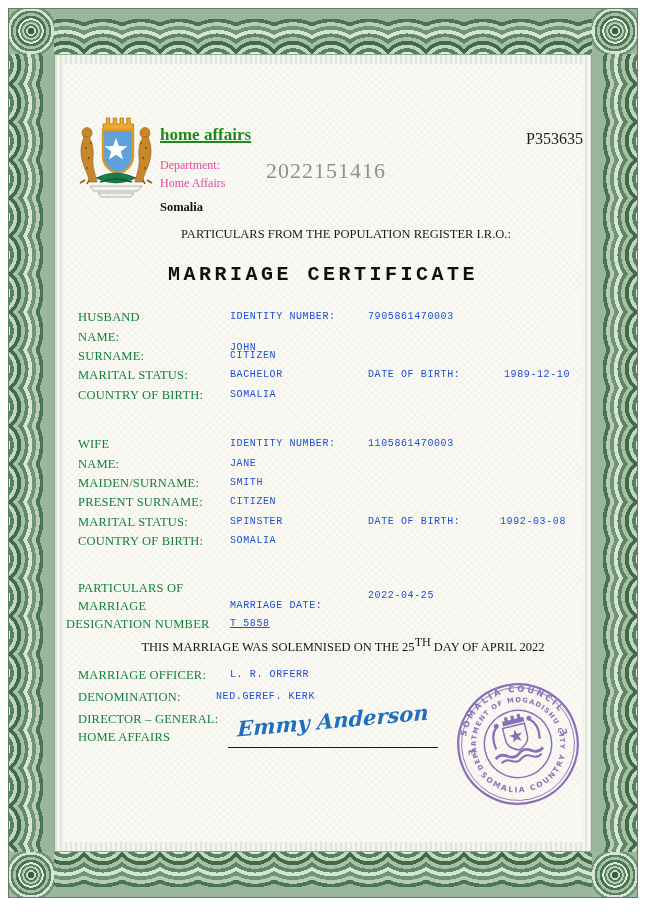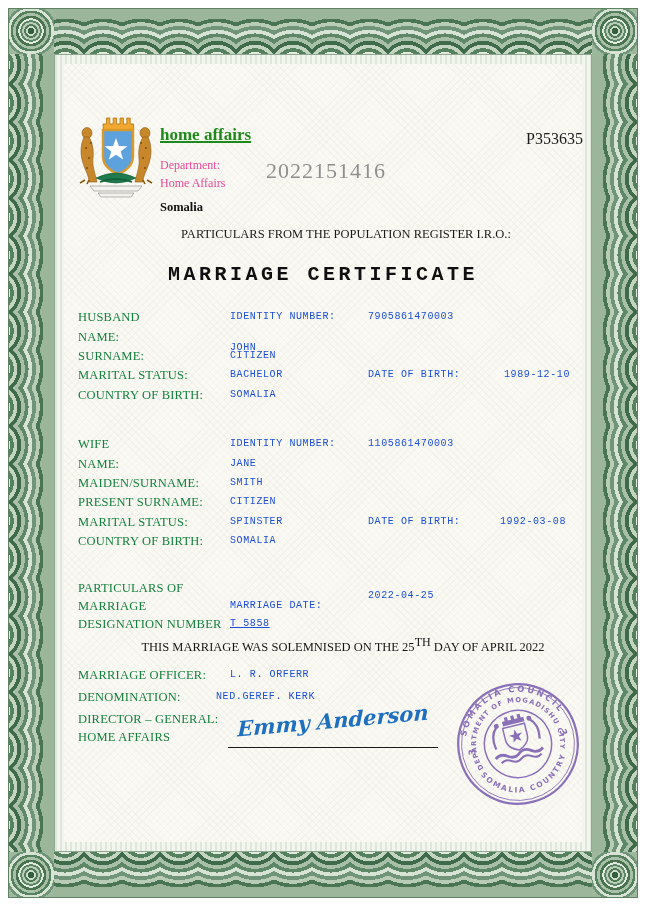--- a/index.html
+++ b/index.html
@@ -144,21 +144,21 @@
   <div class="abs val" style="left:230px;top:516px;">SPINSTER</div>
   <div class="abs val" style="left:368px;top:516px;">DATE OF BIRTH:</div>
   <div class="abs val" style="left:500px;top:516px;">1992-03-08</div>
   <div class="abs lbl" style="left:78px;top:534px;">COUNTRY OF BIRTH:</div>
   <div class="abs val" style="left:230px;top:535px;">SOMALIA</div>
 
   <div class="abs lbl" style="left:78px;top:581px;">PARTICULARS OF</div>
   <div class="abs lbl" style="left:78px;top:599px;">MARRIAGE</div>
   <div class="abs val" style="left:230px;top:590px;margin-top:10px;">MARRIAGE DATE:</div>
   <div class="abs val" style="left:368px;top:590px;">2022-04-25</div>
-  <div class="abs lbl" style="left:78px;top:617px;">DESIGNATION NUMBER</div>
+  <div class="abs lbl" style="left:66px;top:617px;">DESIGNATION NUMBER</div>
   <div class="abs val" style="left:230px;top:618px;text-decoration:underline;">T 5858</div>
   <div class="abs solemn" style="top:635px;"><span>THIS MARRIAGE WAS SOLEMNISED ON THE 25</span><sup>TH</sup><span> DAY OF APRIL 2022</span></div>
 
   <div class="abs lbl" style="left:78px;top:668px;">MARRIAGE OFFICER:</div>
   <div class="abs val" style="left:230px;top:669px;">L. R. ORFERR</div>
   <div class="abs lbl" style="left:78px;top:690px;">DENOMINATION:</div>
   <div class="abs val" style="left:216px;top:691px;">NED.GEREF. KERK</div>
   <div class="abs lbl" style="left:78px;top:712px;">DIRECTOR – GENERAL:</div>
   <div class="abs lbl" style="left:78px;top:730px;">HOME AFFAIRS</div>
   <div class="abs sig" style="top:708px;">Emmy Anderson</div>

